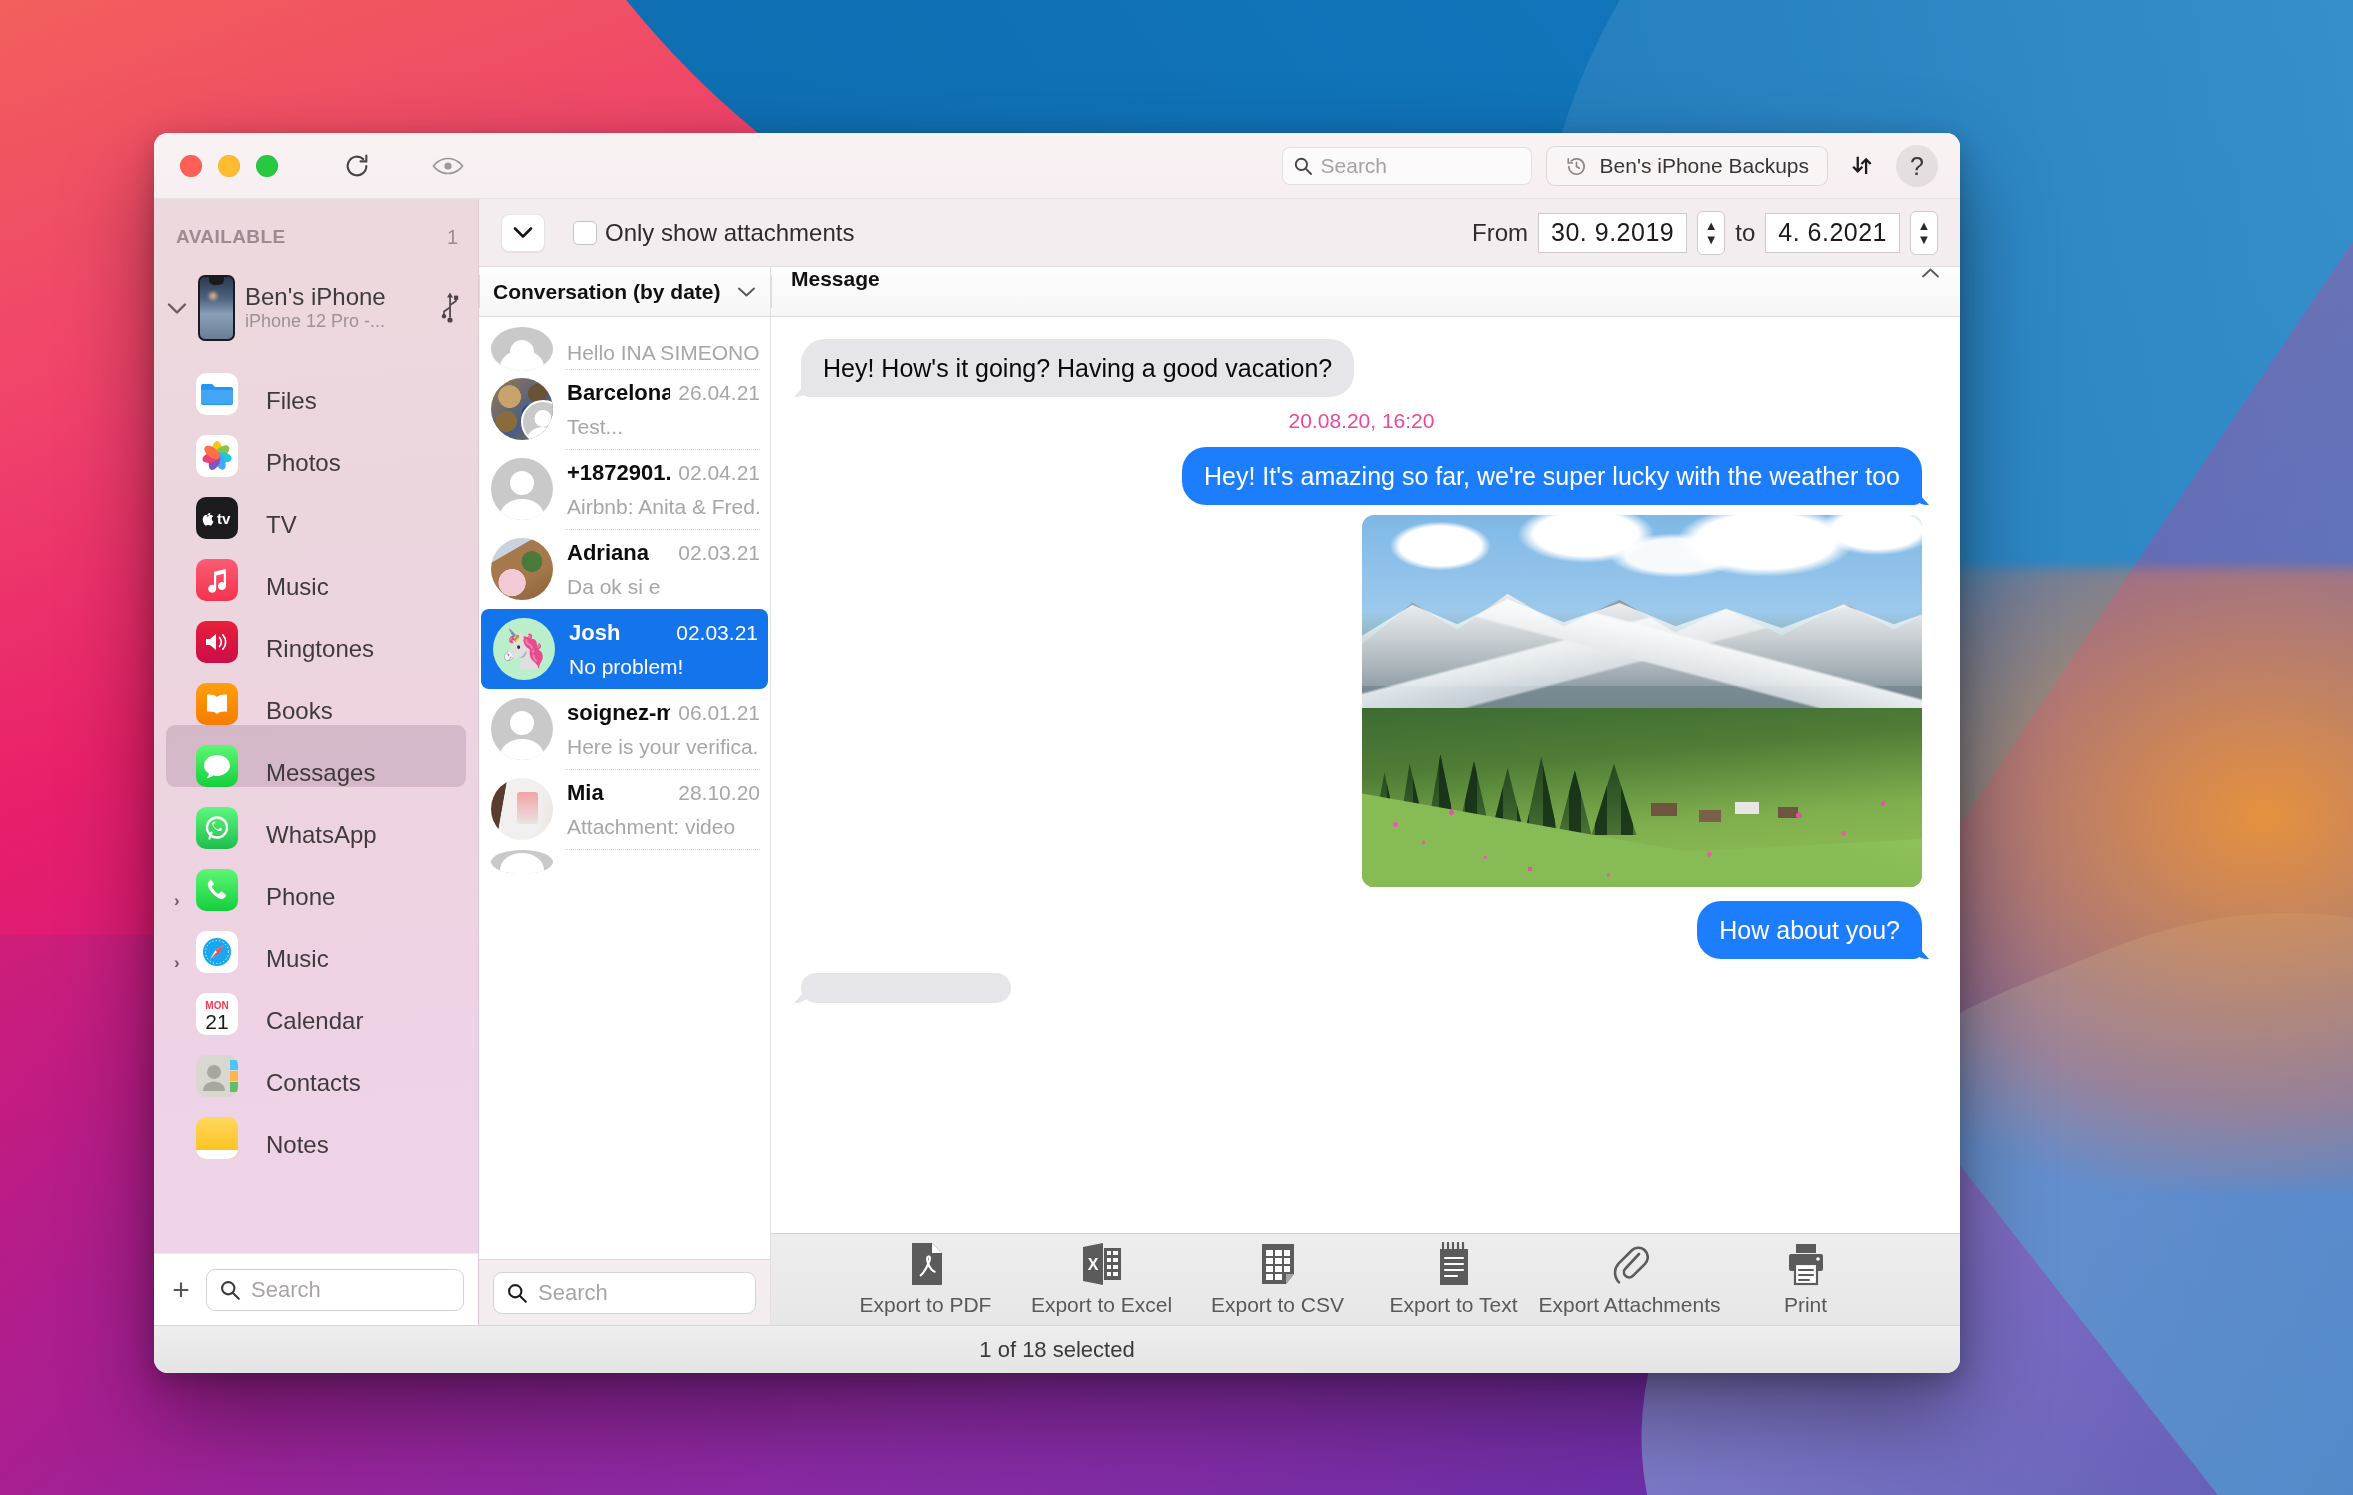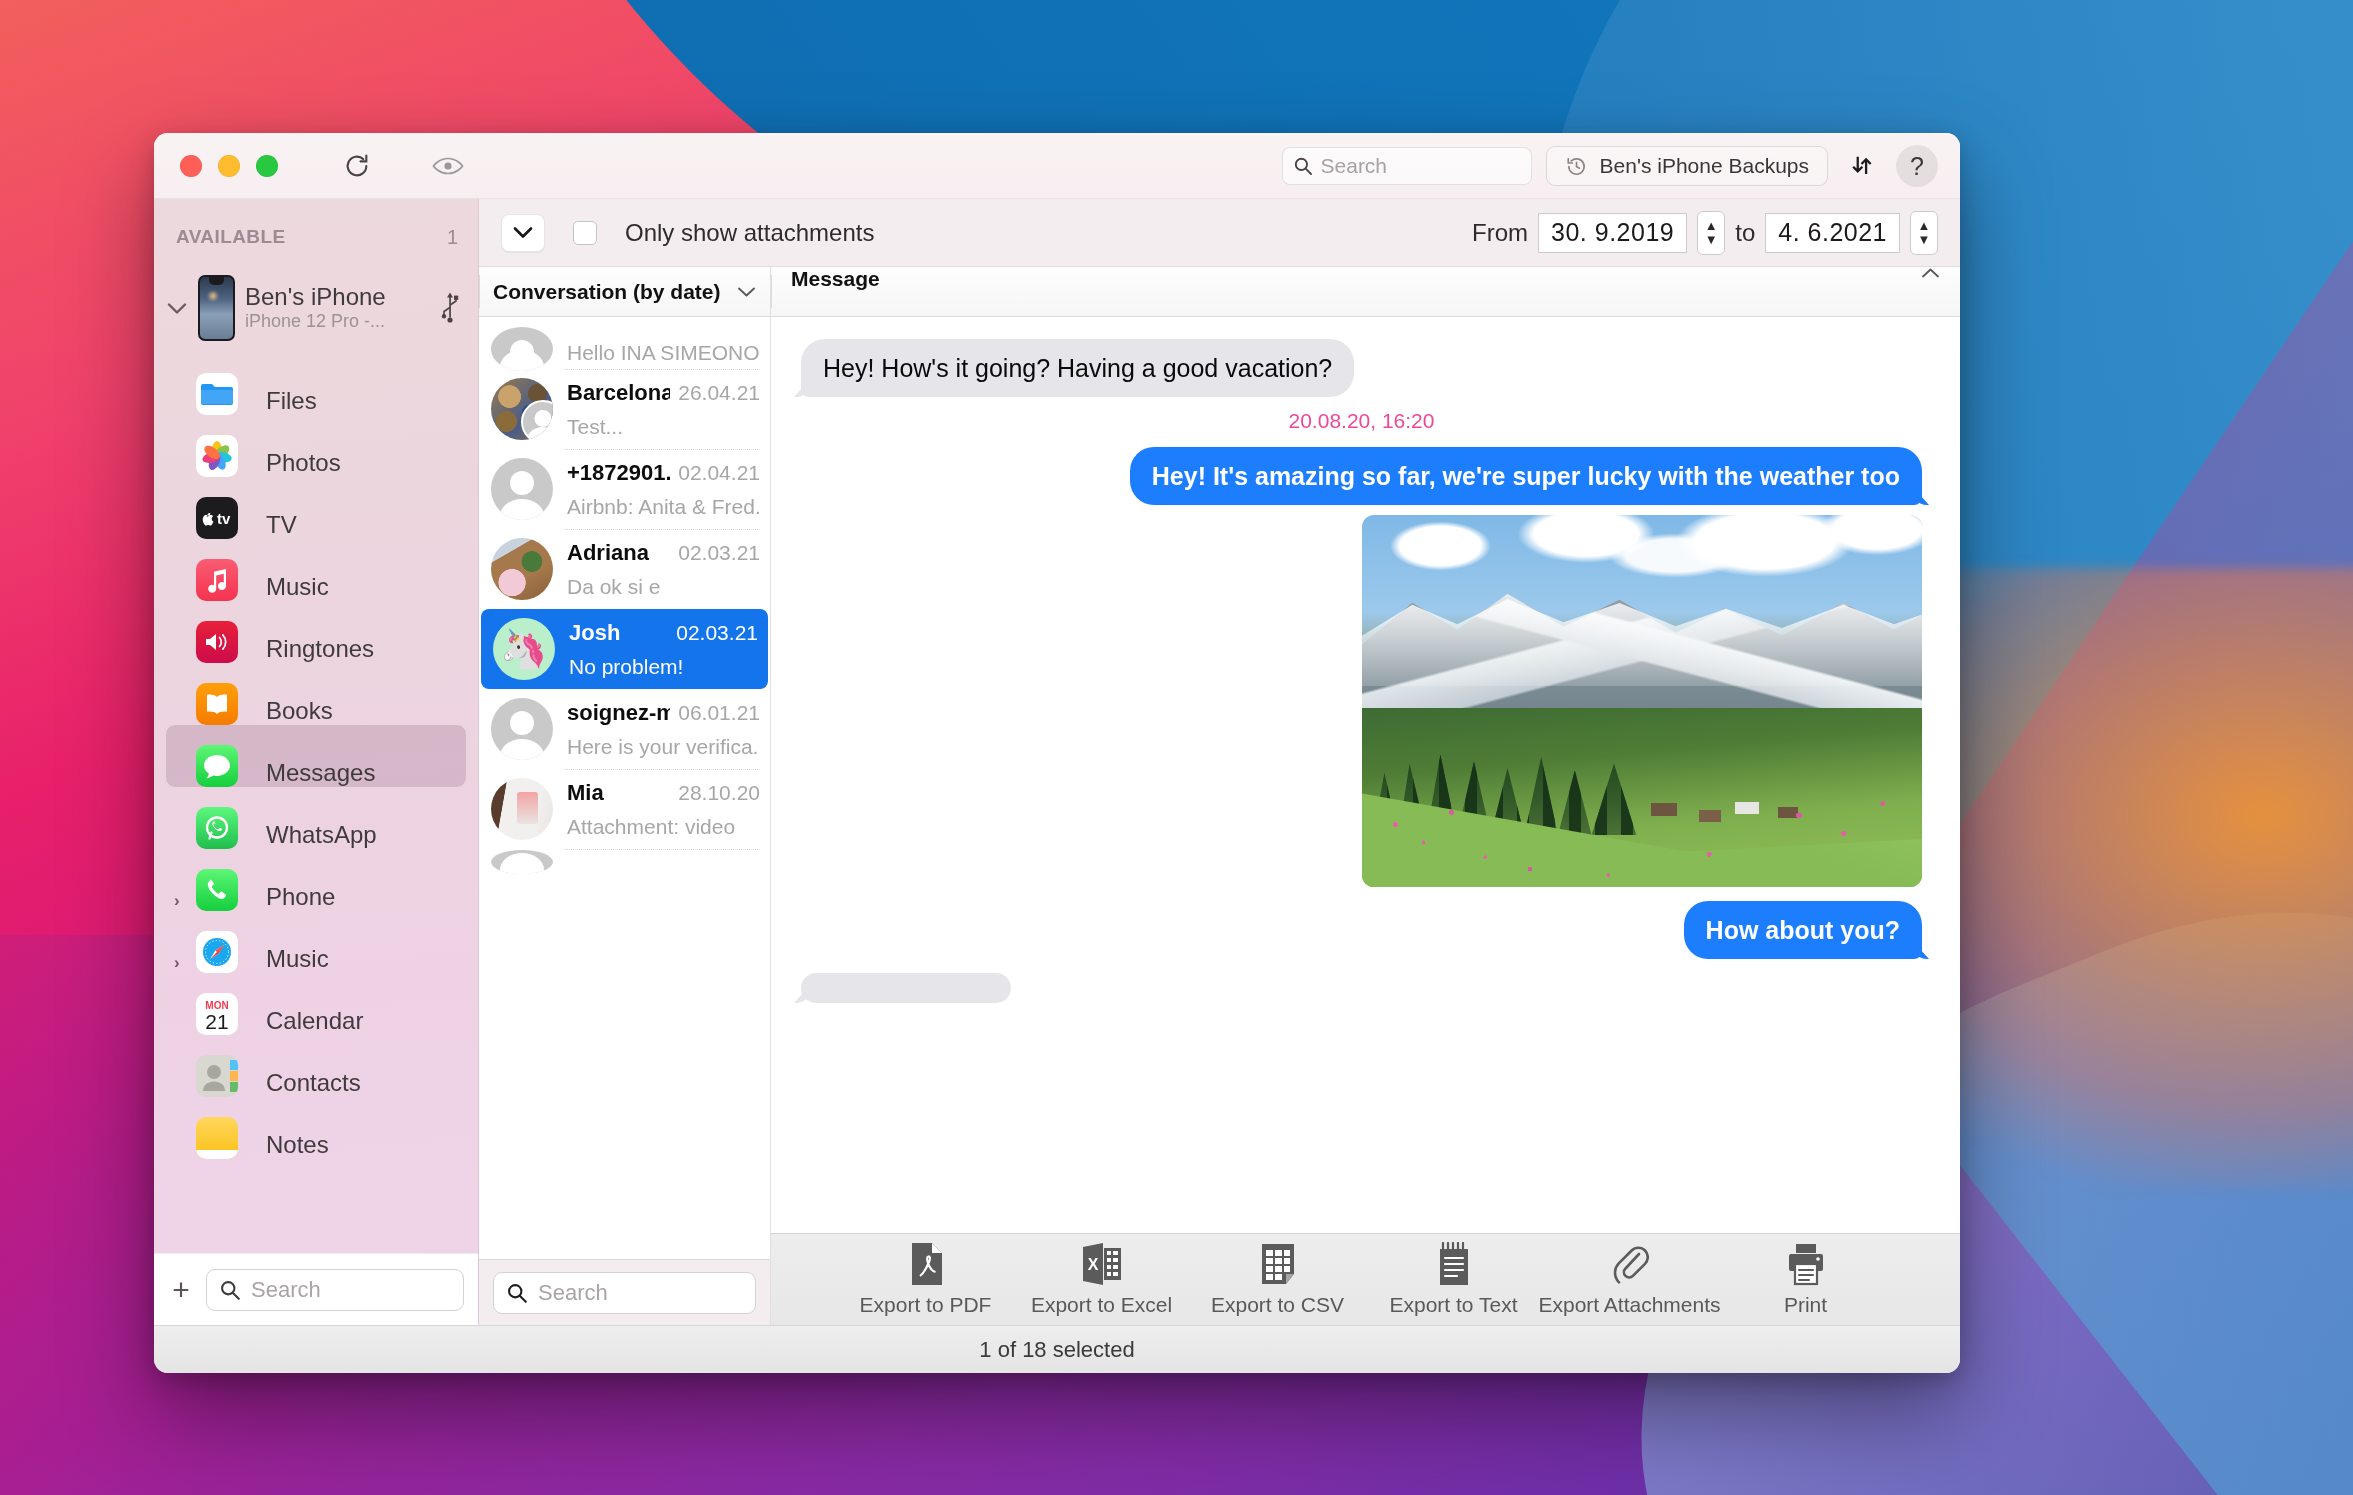--- a/index.html
+++ b/index.html
@@ -189,21 +189,21 @@
     display:flex; align-items:center; padding:0 22px;
     border-bottom:1px solid rgba(0,0,0,.07);
   }
   #filter-toggle {
     width:44px; height:38px; border-radius:8px; background:#fff;
     border:1px solid rgba(0,0,0,.10);
     display:flex; align-items:center; justify-content:center;
     box-shadow:0 1px 1px rgba(0,0,0,.06);
   }
   #attach-check {
-    display:flex; align-items:center; gap:28px; margin-left:28px;
+    display:flex; align-items:center; gap:8px; margin-left:28px;
   }
   .cbox { width:24px; height:24px; border-radius:5px; background:#fff; border:1px solid #c8c3c5; }
   #attach-check .lbl { font-size:24px; color:#2f2b2d; }
 
   #daterange { margin-left:auto; display:flex; align-items:center; gap:10px; }
   #daterange .lbl { font-size:24px; color:#2f2b2d; }
   .datefield {
     background:#fff; border:1px solid #cfcacc;
     height:40px; padding:0 12px; display:flex; align-items:center;
     font-size:25px; color:#1d1a1b; letter-spacing:.5px;
@@ -315,21 +315,21 @@
   #msg-head::before{ content:""; position:absolute; left:0; top:8px; bottom:8px; width:1px; background:#dedbdc;}
 
   #thread { flex:1; overflow:hidden; padding:22px 38px 0 30px; position:relative; }
   .bubble-row { display:flex; margin-bottom:10px; }
   .bubble-row.out { justify-content:flex-end; }
   .bubble {
     max-width:78%; padding:13px 22px; border-radius:24px;
     font-size:25px; line-height:1.28; position:relative;
   }
   .bubble.in  { background:#e6e5ea; color:#0a0a0a; border-bottom-left-radius:8px; }
-  .bubble.out { background:#1d7efd; color:#fff; border-bottom-right-radius:8px;font-weight:bold; }
+  .bubble.out { background:#1d7efd; color:#fff; border-bottom-right-radius:8px; }
   .bubble.in::after{
     content:""; position:absolute; left:-7px; bottom:0; width:18px; height:20px;
     background:#e6e5ea; border-bottom-right-radius:16px;
     clip-path:polygon(100% 0,100% 100%,0 100%);
   }
   .bubble.out::after{
     content:""; position:absolute; right:-7px; bottom:0; width:18px; height:20px;
     background:#1d7efd; border-bottom-left-radius:16px;
     clip-path:polygon(0 0,0 100%,100% 100%);
   }

